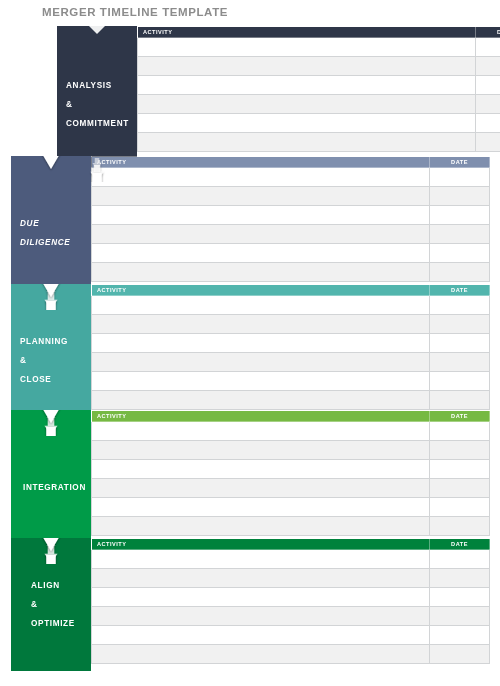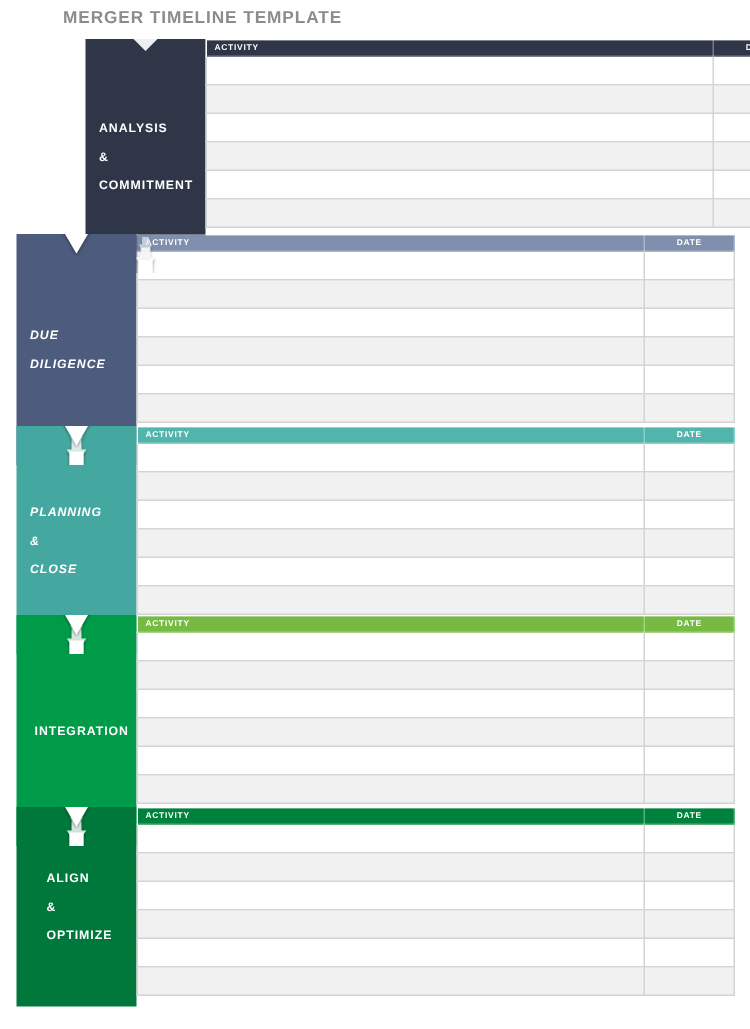--- a/index.html
+++ b/index.html
@@ -243,21 +243,21 @@
             <td class="cell-date"></td>
           </tr>
           <tr class="even">
             <td class="cell-activity"></td>
             <td class="cell-date"></td>
           </tr>
         </tbody>
       </table>
     </div>
     <div class="phase" style="top: 258px; height: 152px;">
-      <div class="phase-label" style="height: 152px; background: rgb(69, 168, 160); font-style: italic;">
+      <div class="phase-label" style="height: 152px; background: rgb(69, 168, 160);">
         <div class="ln">PLANNING</div>
         <div class="ln">&amp;</div>
         <div class="ln">CLOSE</div>
         <div class="arrow-stack top">
           <svg width="80" height="46" viewBox="0 0 80 46">
             <defs>
               <filter id="sh" x="-50%" y="-50%" width="200%" height="200%">
                 <feDropShadow dx="0" dy="1" stdDeviation="1.2" flood-color="#000" flood-opacity="0.45"></feDropShadow>
               </filter>
             </defs>

